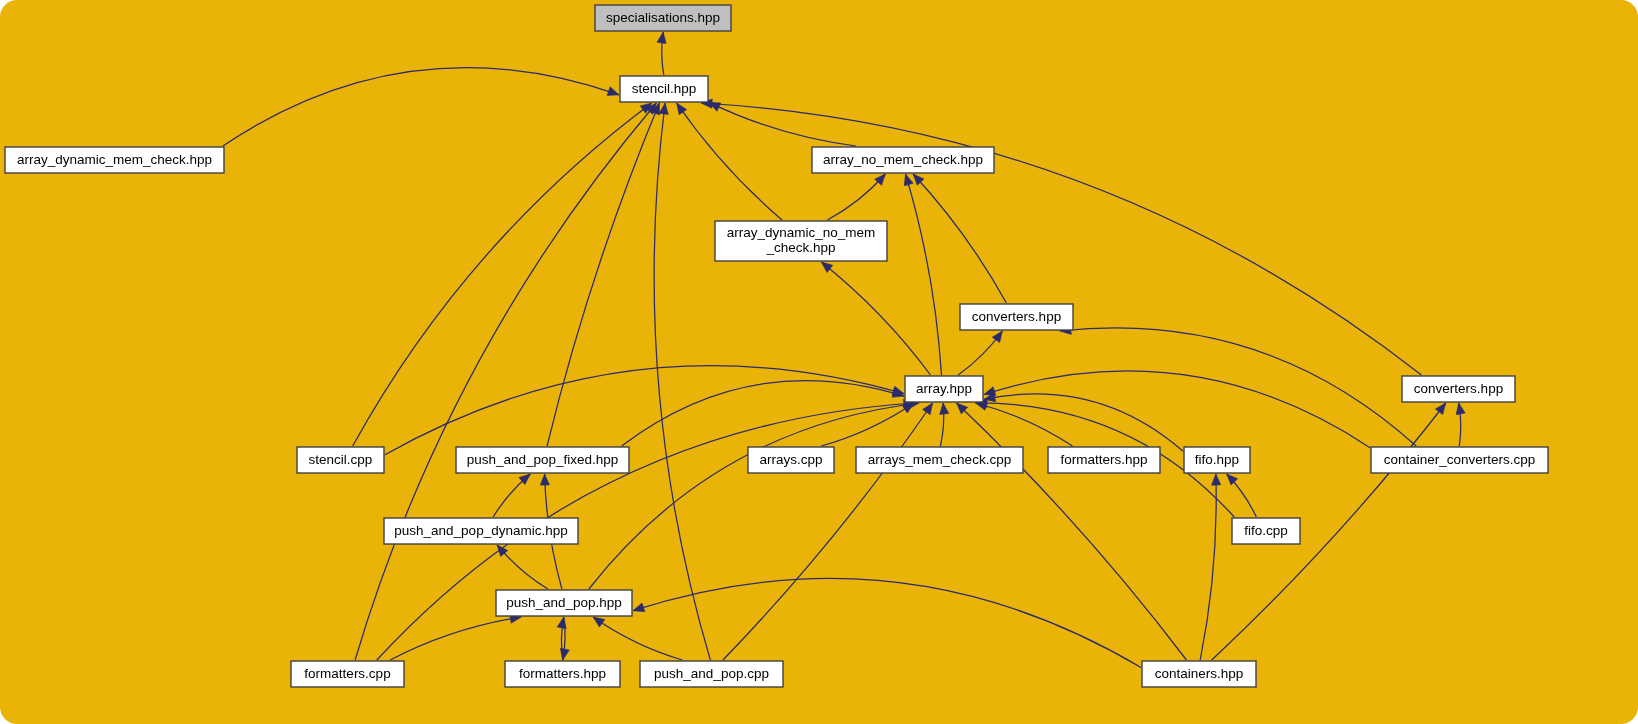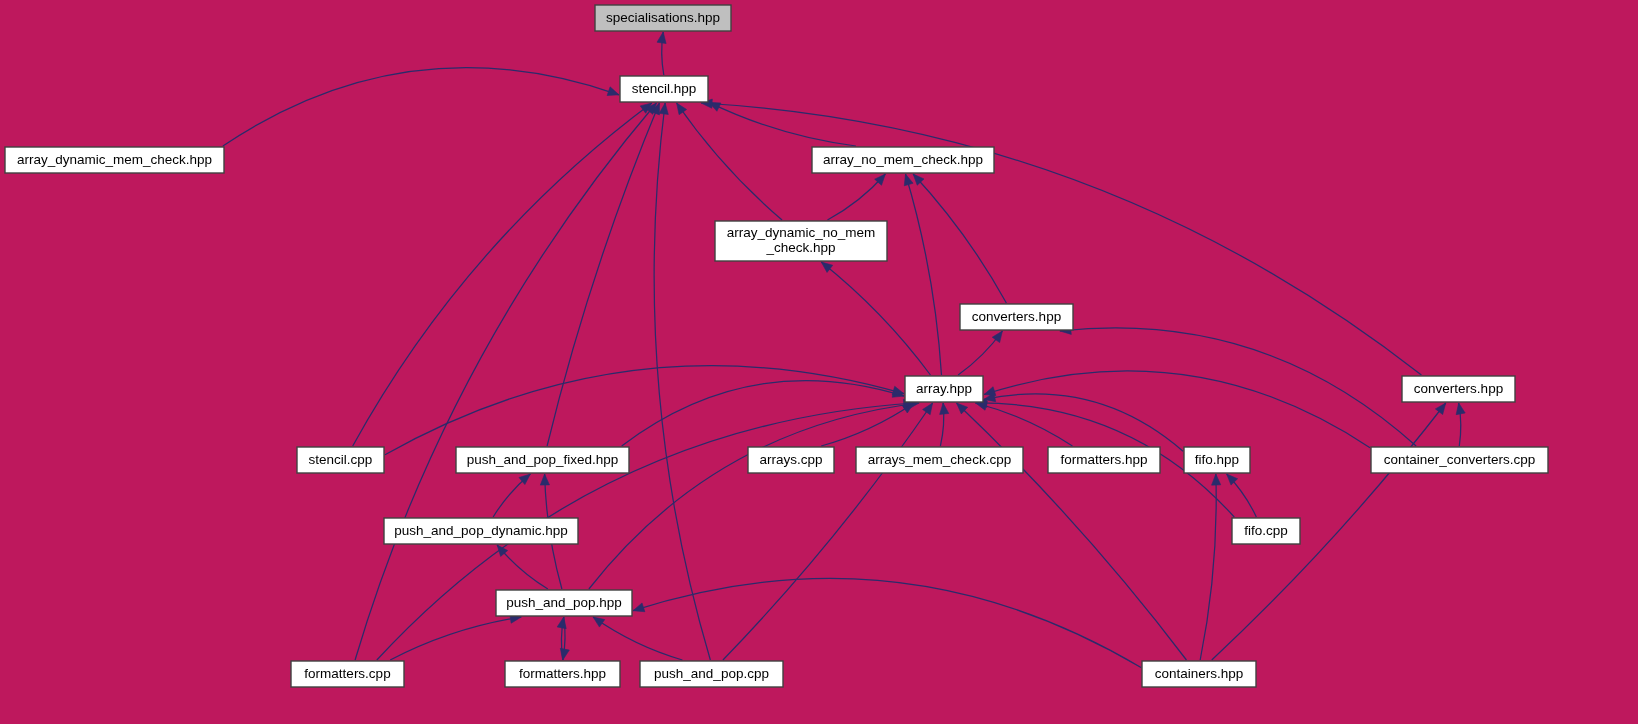--- a/index.html
+++ b/index.html
@@ -7,22 +7,23 @@
     padding: 0;
     background: #ffffff;
   }
   body {
     font-family: "Liberation Sans", sans-serif;
   }
   #graph-root {
     position: relative;
     width: 1638px;
     height: 724px;
-    background: #be185d;
+    background: #eab308;
     overflow: hidden;
+    border-radius: 17px;
   }
   svg#graph-svg {
     position: absolute;
     top: 0;
     left: 0;
     width: 1638px;
     height: 724px;
     display: block;
   }
   .node-box {

